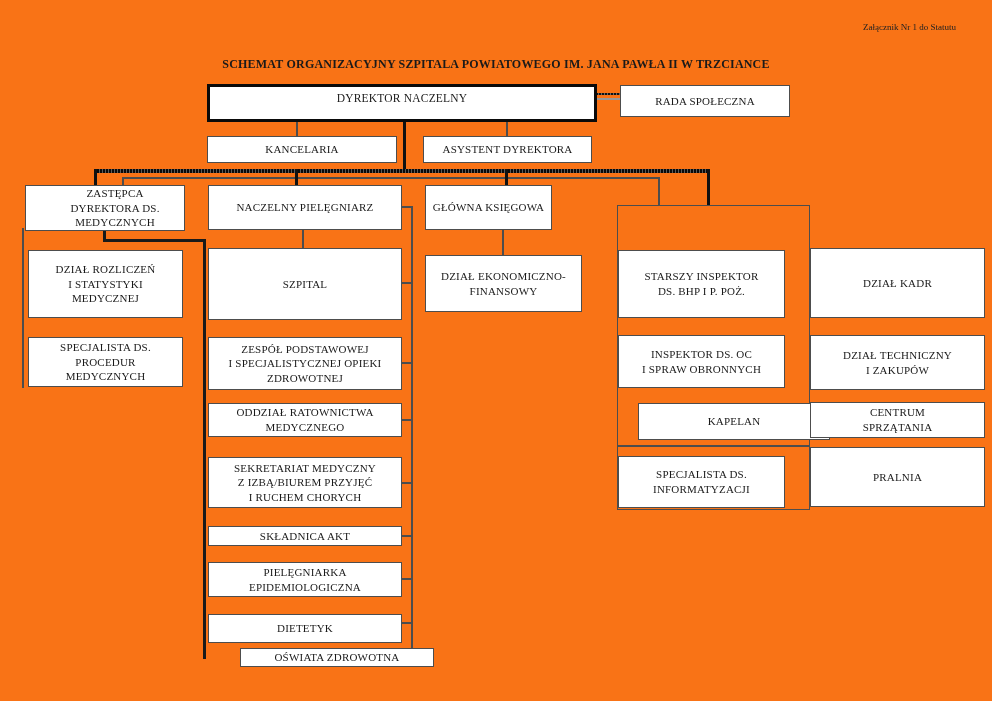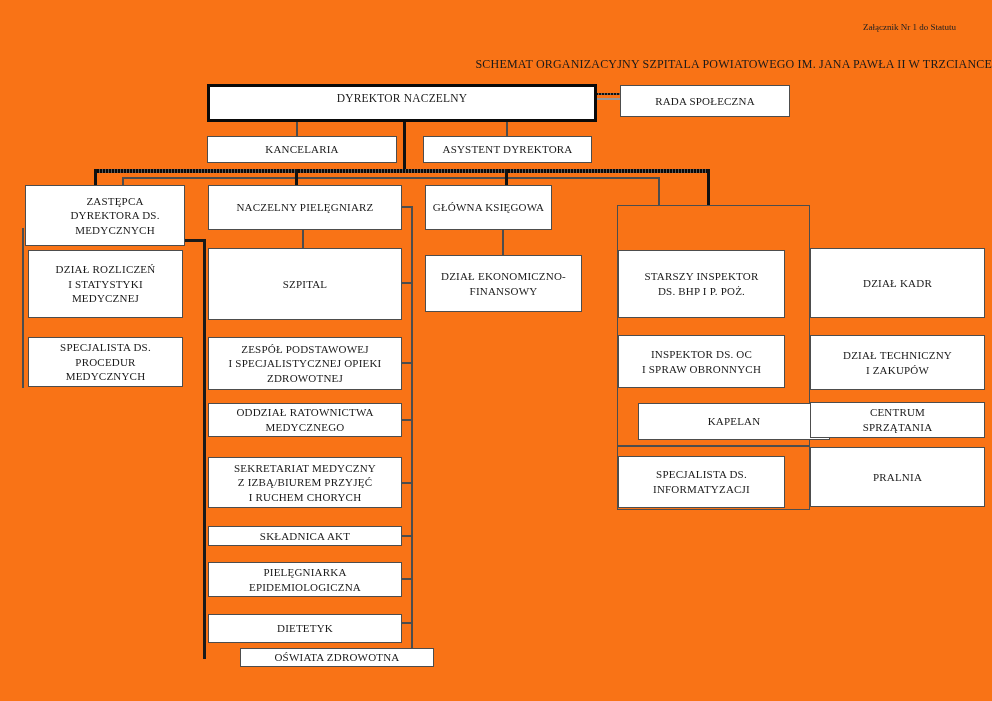--- a/index.html
+++ b/index.html
@@ -13,21 +13,21 @@
     font-size:11px;line-height:1.32;white-space:pre-line;letter-spacing:.2px;
   }
   .bx.thick{border:3px solid #0a0a0a;align-items:flex-start;padding-top:4px;font-size:11.5px;}
   .vl,.hl{position:absolute;}
   .vl{width:1.5px;background:#4d4d4d;}
   .hl{height:1.5px;background:#4d4d4d;}
   .vl.tk{width:3px;background:#111;}
   .hl.tk{height:3.5px;background:repeating-linear-gradient(90deg,#0a0a0a 0 2px,#5a5a5a 2px 3px);}
   .container-frame{position:absolute;box-sizing:border-box;border:1.4px solid #4d4d4d;background:transparent;}
   .title{
-    position:absolute;left:0;right:0;top:57px;text-align:right;font-weight:normal;
+    position:absolute;left:0;right:0;top:57px;text-align:center;font-weight:bold;
     font-size:12px;letter-spacing:.2px;
   }
   .attachment{position:absolute;top:22px;right:36px;font-size:9px;color:#222;}
 </style>
 </head>
 <body>
 
 <div id="canvas">
 
   <div class="attachment">Załącznik Nr 1 do Statutu</div>
@@ -73,21 +73,21 @@
 
   <div class="container-frame" style="left:617px;top:205px;width:193px;height:305px;"></div>
   <div class="hl" style="left:617px;top:445px;width:193px;"></div>
 
   <div class="bx thick" style="left:207px;top:84px;width:390px;height:38px;">DYREKTOR NACZELNY</div>
   <div class="bx" style="left:620px;top:85px;width:170px;height:32px;">RADA SPOŁECZNA</div>
 
   <div class="bx" style="left:207px;top:136px;width:190px;height:27px;">KANCELARIA</div>
   <div class="bx" style="left:423px;top:136px;width:169px;height:27px;">ASYSTENT DYREKTORA</div>
 
-  <div class="bx" style="left:25px;top:185px;width:160px;height:61px;padding-left:20px;">ZASTĘPCA
+  <div class="bx" style="left:25px;top:185px;width:160px;height:46px;padding-left:20px;">ZASTĘPCA
 DYREKTORA DS.
 MEDYCZNYCH</div>
   <div class="bx" style="left:28px;top:250px;width:155px;height:68px;">DZIAŁ ROZLICZEŃ
 I STATYSTYKI
 MEDYCZNEJ</div>
   <div class="bx" style="left:28px;top:337px;width:155px;height:50px;">SPECJALISTA DS.
 PROCEDUR
 MEDYCZNYCH</div>
 
   <div class="bx" style="left:208px;top:185px;width:194px;height:45px;">NACZELNY PIELĘGNIARZ</div>

